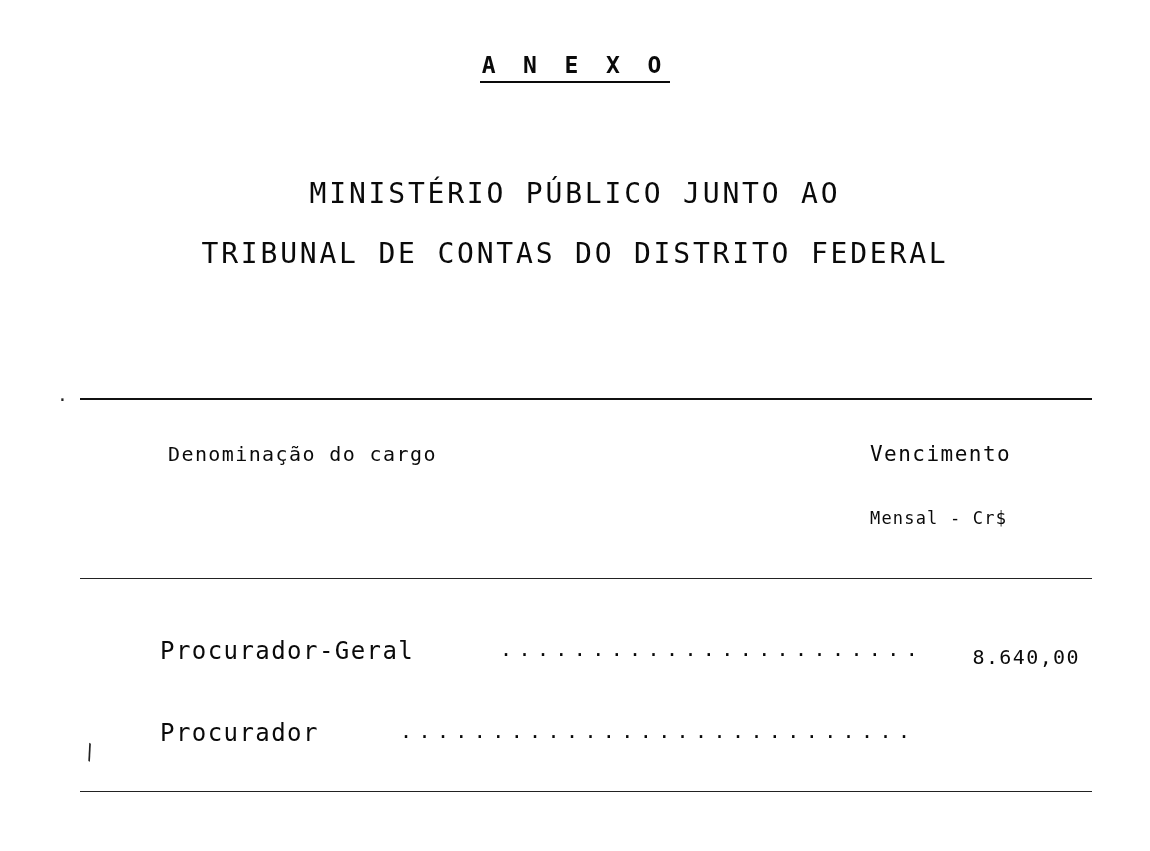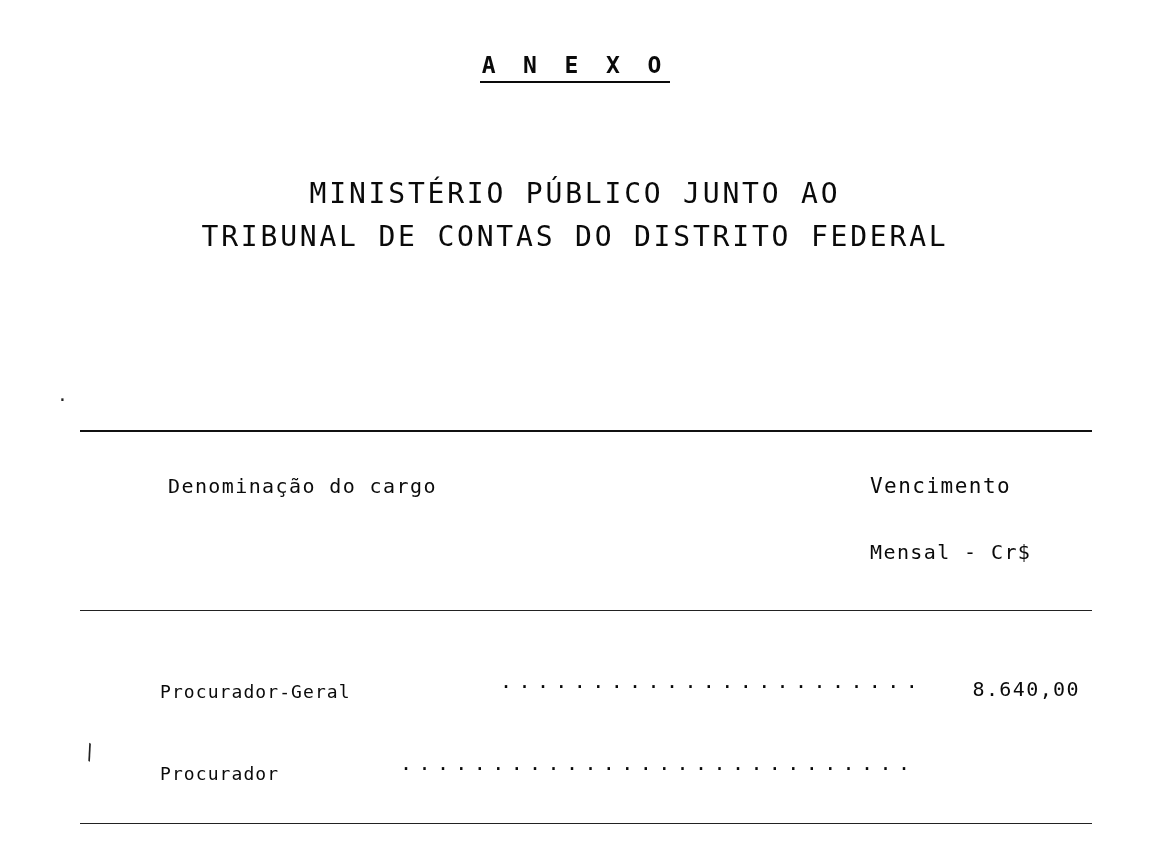--- a/index.html
+++ b/index.html
@@ -43,29 +43,28 @@
     position: absolute;
     top: 172px;
     left: 0;
     width: 1150px;
     text-align: center;
     font-size: 28px;
     line-height: 1.55;
     letter-spacing: 0.10em;
   }
   .heading .line1 { display: block; }
-  .heading .line2 { display: block; }
+  .heading .line2 { display: block; margin-top: 17px; }
 
   
   .table-wrap {
     position: absolute;
     top: 398px;
     left: 80px;
     width: 1012px;
-    margin-top: 32px;
   }
   .rule {
     height: 0;
     border-top: 2px solid #111;
     width: 100%;
   }
   .rule.thin { border-top: 1.6px solid #222; }
 
   .thead {
     position: relative;
@@ -84,43 +83,43 @@
     top: 42px;
     width: 210px;
     font-size: 21px;
     letter-spacing: 0.07em;
   }
   .th-right-2 {
     position: absolute;
     right: 12px;
     top: 108px;
     width: 210px;
-    font-size: 20px;
+    font-size: 17px;
     letter-spacing: 0.07em;
     padding-left: 14px;
   }
 
   .tbody {
     position: relative;
     height: 212px;
   }
   .row {
     position: absolute;
     left: 0;
     width: 100%;
     height: 40px;
   }
   .row.r0 { top: 58px; }
   .row.r1 { top: 140px; }
 
   .row .label {
     position: absolute;
     left: 80px;
-    top: 12px;
-    font-size: 18px;
+    top: 0;
+    font-size: 24px;
     letter-spacing: 0.06em;
     white-space: nowrap;
   }
   .row .leader {
     position: absolute;
     top: 0;
     font-size: 20px;
     letter-spacing: 0.32em;
     color: #0a0a0a;
     white-space: nowrap;

